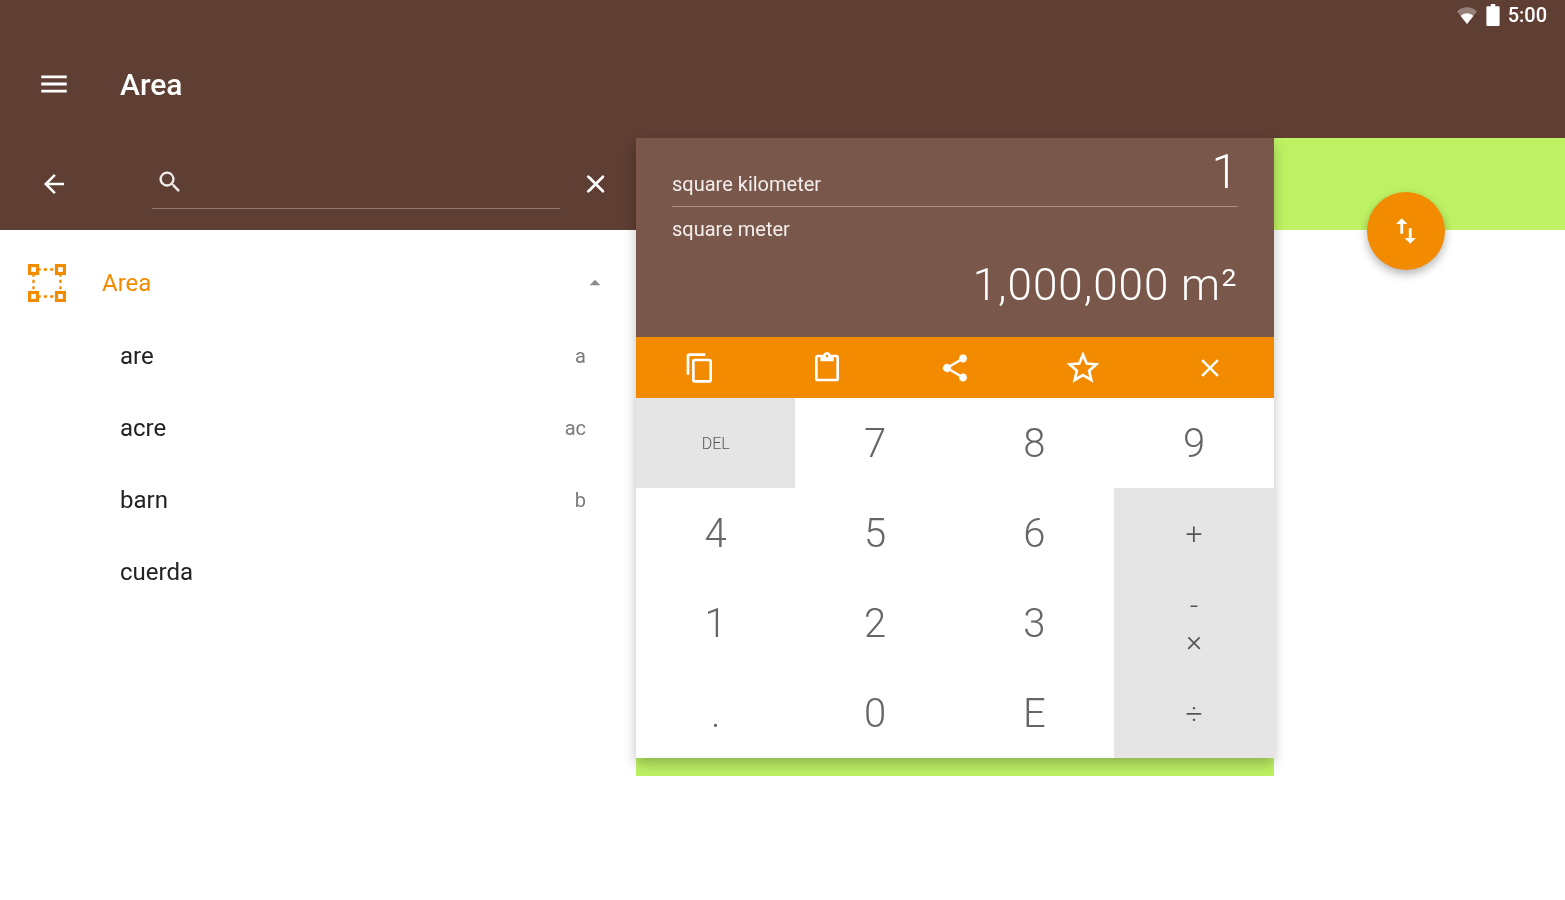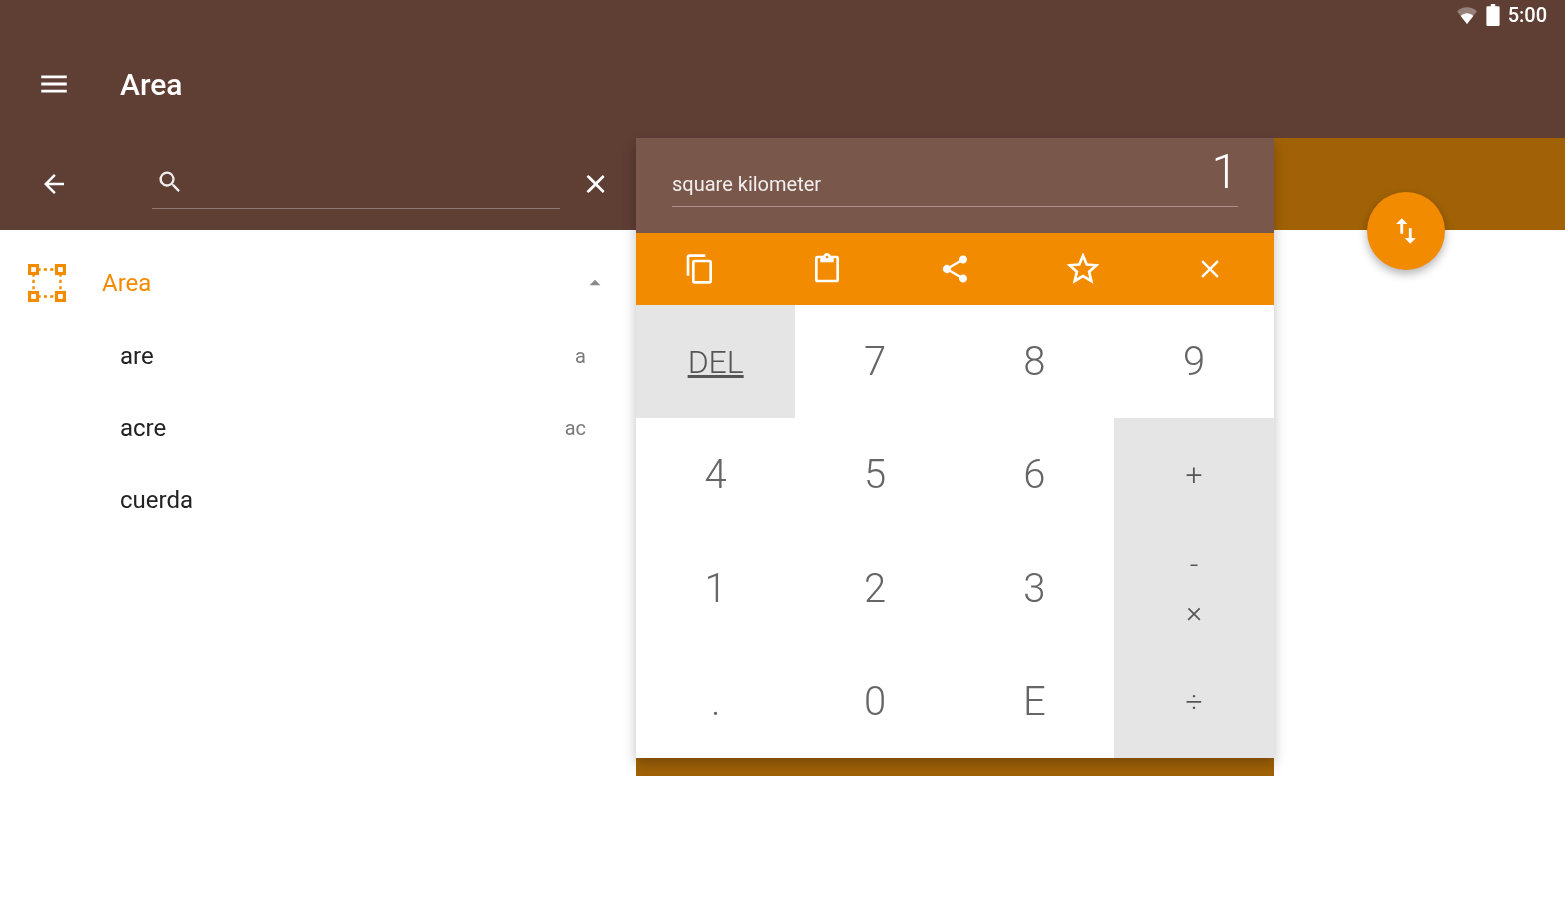--- a/index.html
+++ b/index.html
@@ -1,21 +1,21 @@
 <!DOCTYPE html>
 <html><head>
   <meta charset="utf-8">
   <style>
     * { box-sizing: border-box; margin: 0; padding: 0; }
     body { font-family: Roboto, "Helvetica Neue", Arial, sans-serif; background: #fff; overflow: hidden; }
     .root {
       width: 1565px;
       height: 776px;
       position: relative;
-      background: #a16207;
+      background: #bef264;
     }
     
     
     .status-bar {
       position: absolute;
       top: 0; left: 0; right: 0;
       height: 30px;
       background: #5f3e34;
       display: flex;
       align-items: center;
@@ -144,21 +144,21 @@
       font-size: 40px;
       color: #666;
       font-weight: 300;
       user-select: none;
     }
     .key.op {
       background: #e5e5e5;
       color: #555;
       font-size: 30px;
     }
-    .key.del { font-size: 32px; text-decoration: underline; }
+    .key.del { font-size: 16px; }
     
     
     .right-blank {
       position: absolute;
       top: 230px; left: 1274px; right: 0; bottom: 0;
       background: #fff;
     }
     
     
     .fab {
@@ -240,32 +240,40 @@
 
     <div class="unit-row">
       <span class="unit-name">are</span>
       <span class="unit-abbr">a</span>
     </div>
     <div class="unit-row">
       <span class="unit-name">acre</span>
       <span class="unit-abbr">ac</span>
     </div>
     <div class="unit-row">
+      <span class="unit-name">barn</span>
+      <span class="unit-abbr">b</span>
+    </div>
+    <div class="unit-row">
       <span class="unit-name">cuerda</span>
       <span class="unit-abbr"></span>
     </div>
   </div>
 
   <div class="right-blank"></div>
 
   <div class="calc-panel">
     <div class="calc-display">
       <div class="source-row">
         <span class="src-label">square kilometer</span>
         <span class="src-value">1</span>
+      </div>
+      <div class="target-row">
+        <div class="tgt-label">square meter</div>
+        <div class="tgt-value">1,000,000 m²</div>
       </div>
     </div>
     <div class="calc-toolbar">
       <div class="tbtn">
         <svg viewBox="0 0 24 24" width="32" height="32">
             <path d="M16 1H4a2 2 0 0 0-2 2v14h2V3h12zm3 4H8a2 2 0 0 0-2 2v14a2 2 0 0 0 2 2h11a2 2 0 0 0 2-2V7a2 2 0 0 0-2-2zm0 16H8V7h11z"></path>
           </svg>
       </div>
       <div class="tbtn">
         <svg viewBox="0 0 24 24" width="32" height="32">

